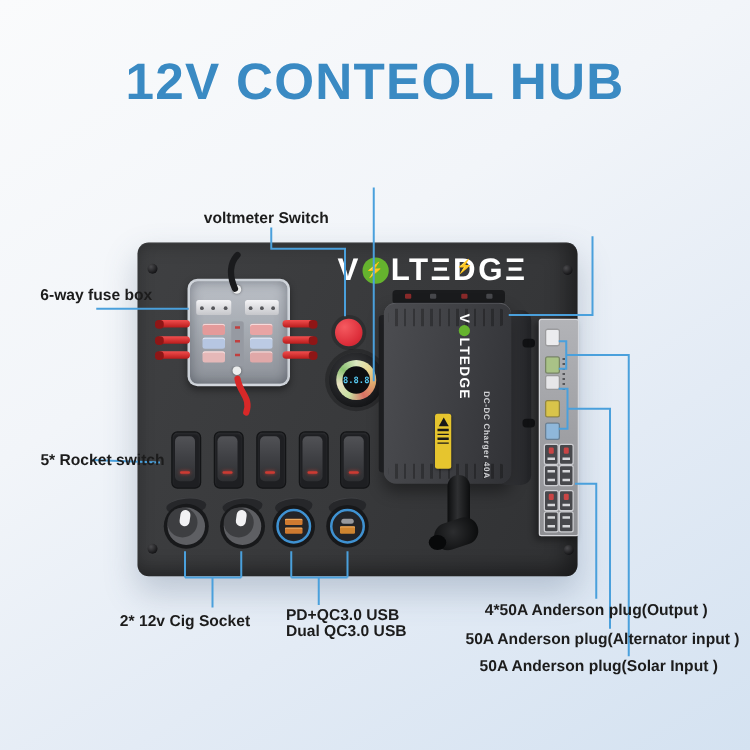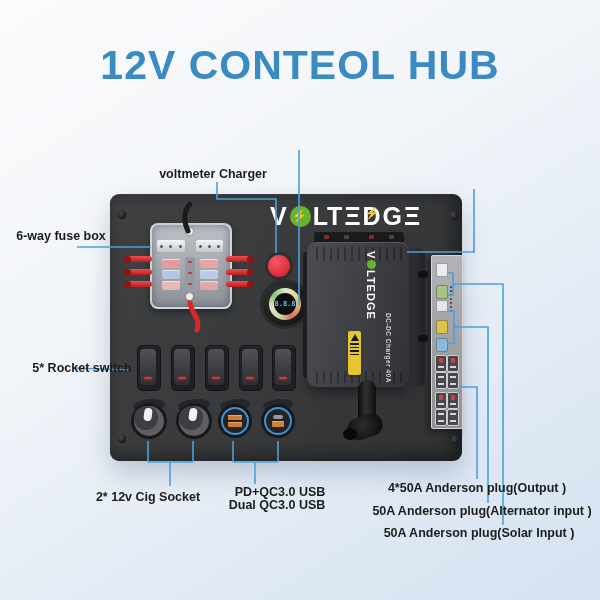--- a/index.html
+++ b/index.html
@@ -8,21 +8,21 @@
        background:linear-gradient(148deg,#fafbfc 0%,#f2f5f9 38%,#e3ebf5 68%,#d4e2f1 100%);}
   .stage{position:relative;width:600px;height:424px;}
 
   
   .title{position:absolute;left:0;right:0;top:42px;text-align:center;
          font-size:41px;font-weight:800;letter-spacing:1px;color:#3a8ac3;}
 
   
   .lab{position:absolute;transform:translateX(-50%);white-space:nowrap;
        font-size:12.5px;font-weight:bold;color:#1c1c1c;z-index:60;}
-  .lab.two{text-align:right;line-height:13px;}
+  .lab.two{text-align:left;line-height:13px;}
 
   
   .panel{position:absolute;left:110px;top:194px;width:352px;height:267px;
          background:linear-gradient(118deg,#3f4042 0%,#38393b 55%,#303133 100%);
          border-radius:9px;z-index:10;
          box-shadow:0 12px 26px rgba(70,90,120,0.28),
                     inset -10px 0 16px rgba(0,0,0,0.30),
                     inset 0 -8px 14px rgba(0,0,0,0.22),
                     inset 0 1px 0 rgba(255,255,255,0.06);}
   .screw{position:absolute;width:8px;height:8px;border-radius:50%;
@@ -330,22 +330,22 @@
       <path d="M 77,247 L 151,247"></path>
       <path d="M 73,368 L 128,370"></path>
       <path d="M 148,441 L 148,462 M 193,441 L 193,462 M 148,462 L 193,462 M 170,462 L 170,486"></path>
       <path d="M 233,441 L 233,462 M 278,441 L 278,462 M 233,462 L 278,462 M 255,462 L 255,484"></path>
       <path d="M 447,273 L 453,273 L 453,295 L 447,295 M 453,284 L 503,284 L 503,525"></path>
       <path d="M 447,311 L 454,311 L 454,343 L 447,343 M 454,327 L 488,327 L 488,503"></path>
       <path d="M 460,387 L 477,387 L 477,479"></path>
     </g>
   </svg>
 
-  <div class="lab" style="left:213px;top:167px;">voltmeter Charger</div>
-  <div class="lab" style="left:61px;top:229px;">6-way fuse box</div>
+  <div class="lab" style="left:213px;top:167px;">voltmeter Switch</div>
+  <div class="lab" style="left:77px;top:229px;">6-way fuse box</div>
   <div class="lab" style="left:82px;top:361px;">5* Rocket switch</div>
   <div class="lab" style="left:148px;top:490px;">2* 12v Cig Socket</div>
   <div class="lab two" style="left:277px;top:486px;">
     <span style="display:block;">PD+QC3.0 USB</span>
     <span style="display:block;">Dual QC3.0 USB</span>
   </div>
   <div class="lab" style="left:477px;top:481px;">4*50A Anderson plug(Output )</div>
   <div class="lab" style="left:482px;top:504px;">50A Anderson plug(Alternator input )</div>
   <div class="lab" style="left:479px;top:526px;">50A Anderson plug(Solar Input )</div>
 

